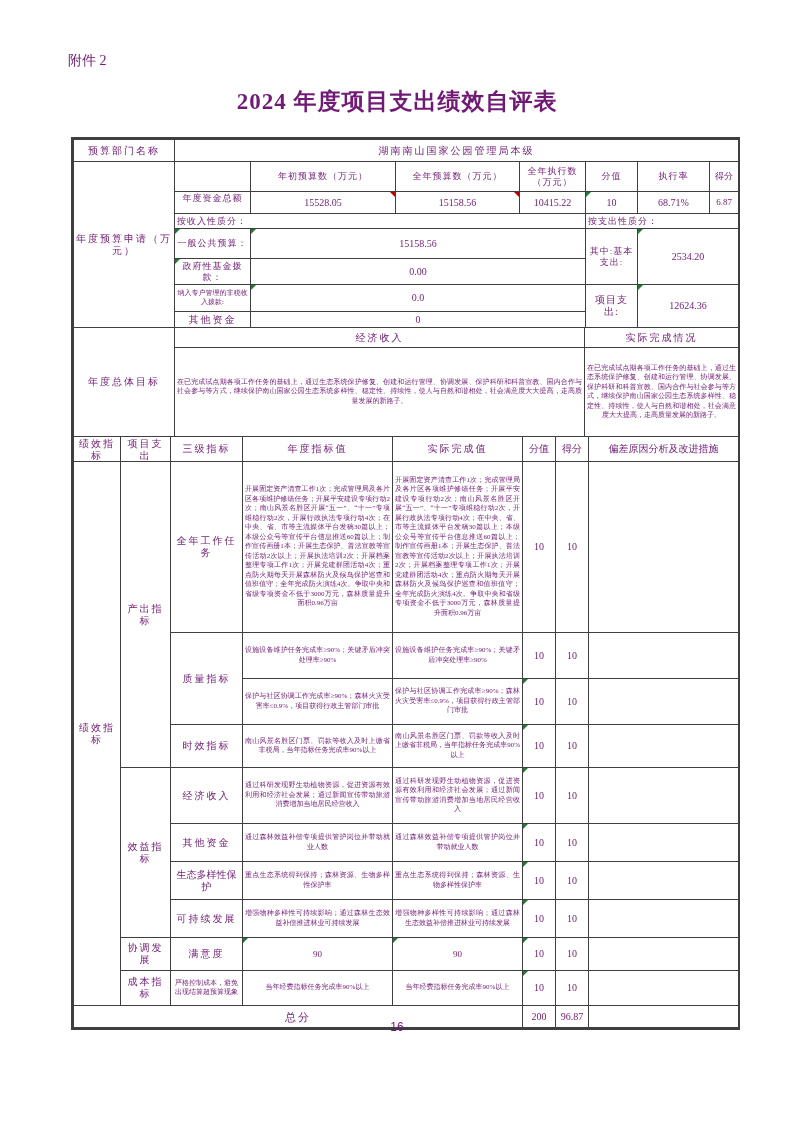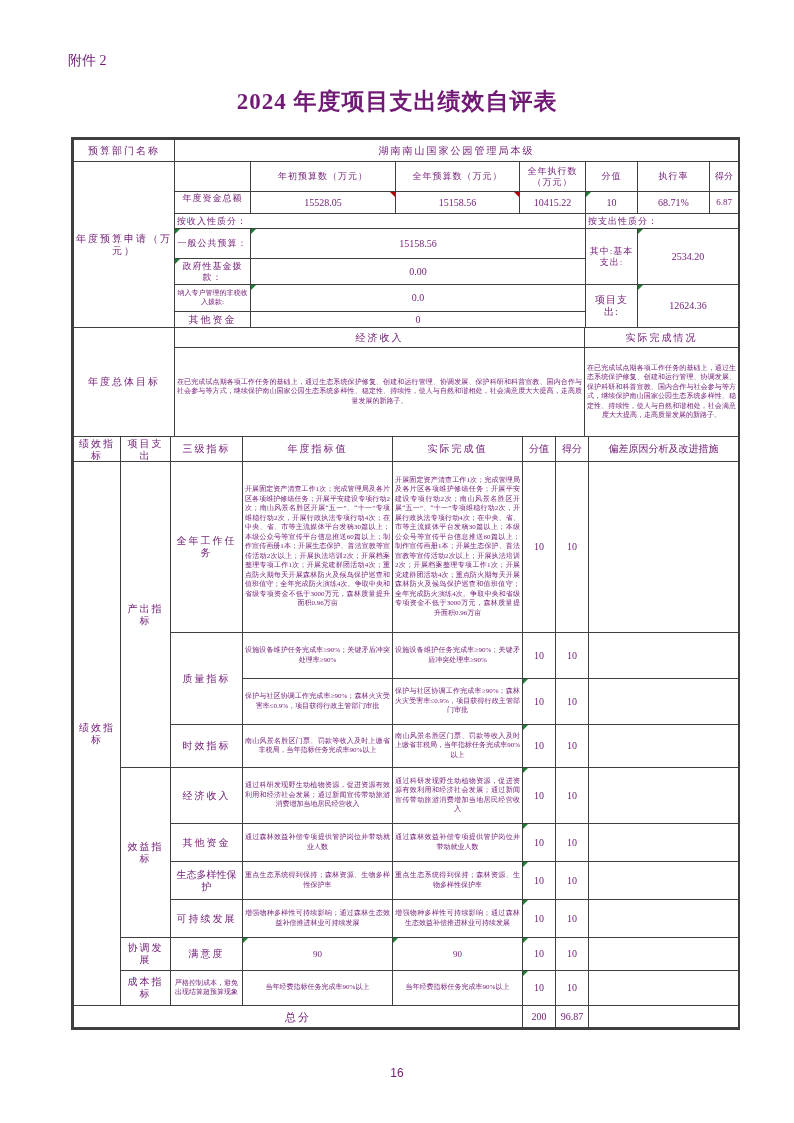--- a/index.html
+++ b/index.html
@@ -21,21 +21,21 @@
   .ls1{letter-spacing:1px;}
   .left{text-align:left;margin-top:8px;}
   .just{text-align:justify;text-align-last:center;}
   .clip20{height:19px;overflow:hidden;}
   .clip22{height:22px;overflow:hidden;}
   .sheet-title{font-size:15px;letter-spacing:6px;}
   .tri-tr{position:absolute;top:0;right:0;width:0;height:0;
           border-left:5px solid transparent;border-top:5px solid #b30000;}
   .tri-tl{position:absolute;top:0;left:0;width:0;height:0;
           border-right:5px solid transparent;border-top:5px solid #1f7a33;}
-  .pageno{position:absolute;left:0;top:1066px;width:100%;text-align:center;
+  .pageno{position:absolute;left:0;top:1020px;width:100%;text-align:center;
           font-size:12px;font-family:"Liberation Sans","DejaVu Sans",sans-serif;}
 </style>
 </head>
 <body>
 
 <div class="page">
 
   <div class="attachment">附件 2</div>
   <div class="title">2024 年度项目支出绩效自评表</div>
 

